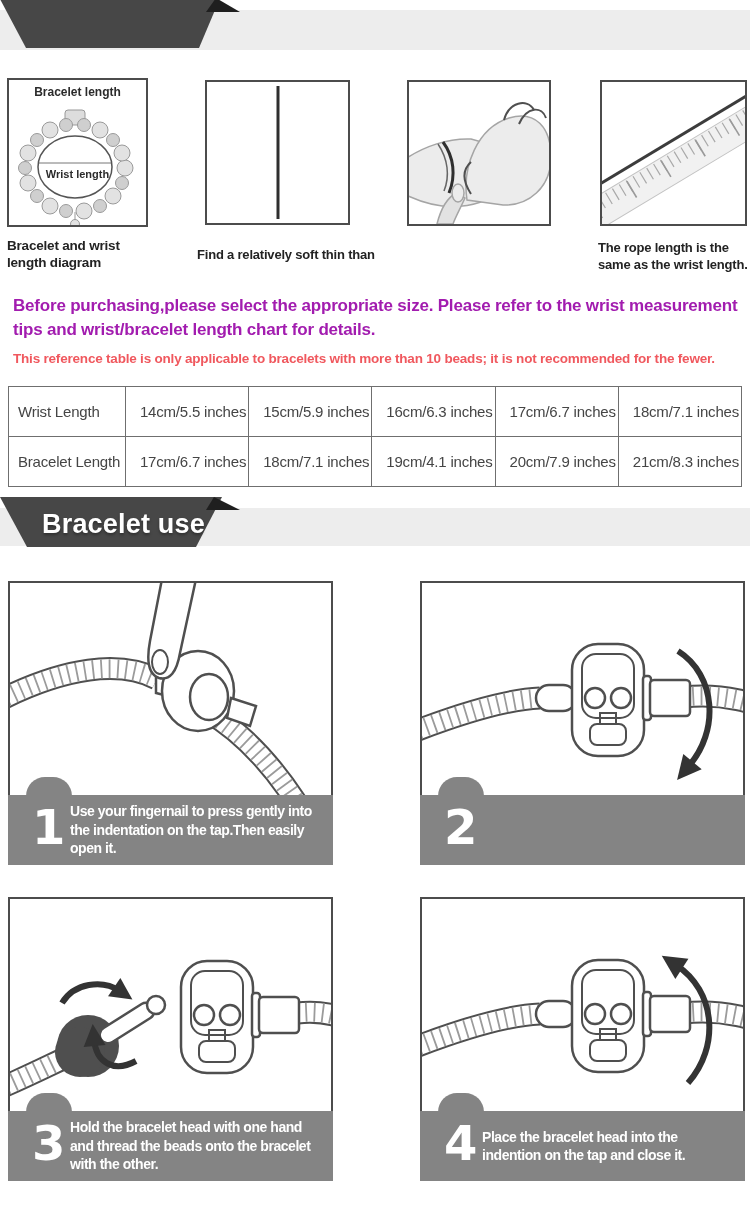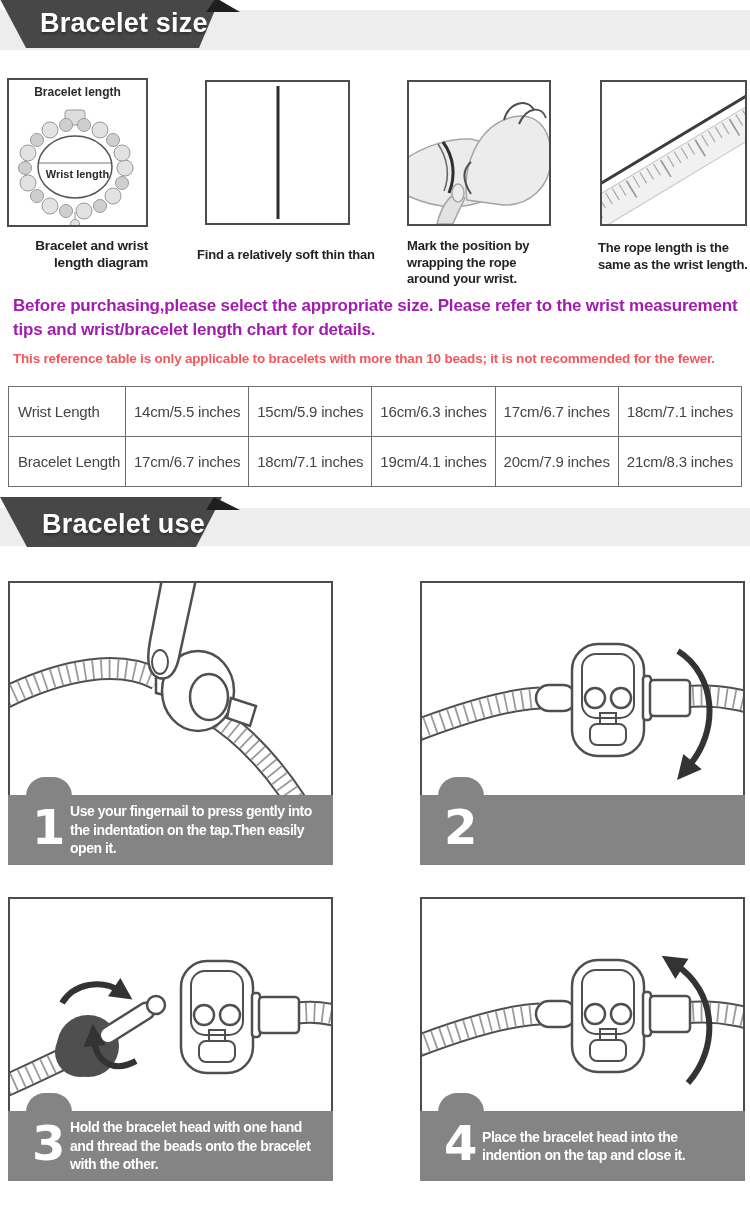--- a/index.html
+++ b/index.html
@@ -24,21 +24,21 @@
   .fig-label{font-size:12px;font-weight:bold;color:#2b2b2b;text-align:center;width:100%}
   .ropeline{position:absolute;left:50%;top:4px;bottom:4px;width:3px;background:#2e2e2e;transform:translateX(-50%)}
 
   
   .intro{font-size:17px;font-weight:bold;color:#a21caf;line-height:1.4;letter-spacing:-.2px}
   .rednote{font-size:13.5px;font-weight:bold;color:var(--note_red);white-space:nowrap;letter-spacing:-.2px}
 
   
   table.sizes{border-collapse:collapse;table-layout:fixed;width:734px;background:#fff}
   table.sizes td{border:1.5px solid #6f6f6f;height:50px;font-size:15px;color:#454545;
-    text-align:center;padding:0 2px;letter-spacing:-.2px}
+    text-align:right;padding:0 2px;letter-spacing:-.2px}
   table.sizes td.rowhead{text-align:left;padding-left:9px;width:117px}
 
   
   .panel{width:325px}
   .ill{width:325px;height:216px;border:2px solid #4c4c4c;background:#fff;overflow:hidden}
   .ill svg{display:block}
   .stepbar{position:relative;width:325px;height:70px;background:var(--step_bar);
     margin-top:-2px;display:flex;align-items:center;
     padding:4px 12px 4px 62px;color:#fff}
   .bump{position:absolute;left:18px;top:-18px;width:46px;height:19px;
@@ -80,21 +80,20 @@
         <path d="M-8,-9 C6,-15 16,-10 16,0 C16,10 6,13 -8,9 Z" class="lk"></path>
       </g>
     </defs>
   </svg>
 
   <div class="abs band" style="top:10px;height:40px"></div>
   <svg class="abs ribbon-svg" style="top:0;width:245px;height:48px" viewBox="0 0 245 48">
     <polygon points="-8,-16 226,-16 199,48 26,48" fill="var(--ribbon)"></polygon>
     <polygon points="216,-2 240,12 206,12" fill="var(--ribbon_fold)"></polygon>
   </svg>
-  <div class="abs ribbon-title" style="left:40px;top:8px">Bracelet size</div>
 
   <div class="abs figbox" style="left:7px;top:78px;width:141px;height:149px">
     <svg width="137" height="145" viewBox="0 0 137 145">
       <rect x="56" y="30" width="20" height="15" rx="3" fill="#ddd" stroke="#999"></rect>
       <circle cx="116" cy="88" r="8" fill="#e2e2e2" stroke="#9a9a9a"></circle>
       <circle cx="113" cy="103" r="6.5" fill="#cfcfcf" stroke="#9a9a9a"></circle>
       <circle cx="104" cy="116" r="8" fill="#e2e2e2" stroke="#9a9a9a"></circle>
       <circle cx="91" cy="126" r="6.5" fill="#cfcfcf" stroke="#9a9a9a"></circle>
       <circle cx="75" cy="131" r="8" fill="#e2e2e2" stroke="#9a9a9a"></circle>
       <circle cx="57" cy="131" r="6.5" fill="#cfcfcf" stroke="#9a9a9a"></circle>
@@ -111,41 +110,40 @@
       <circle cx="104" cy="60" r="6.5" fill="#cfcfcf" stroke="#9a9a9a"></circle>
       <circle cx="113" cy="73" r="8" fill="#e2e2e2" stroke="#9a9a9a"></circle>
       <line x1="66" y1="132" x2="66" y2="140" stroke="#999"></line>
       <circle cx="66" cy="144" r="4.5" fill="#e2e2e2" stroke="#9a9a9a"></circle>
       <ellipse cx="66" cy="87" rx="37" ry="31" fill="#fff" fill-opacity="0.88" stroke="#555" stroke-width="1.5"></ellipse>
       <line x1="30" y1="83" x2="102" y2="83" stroke="#777"></line>
     </svg>
     <div class="abs fig-label" style="top:5px">Bracelet length</div>
     <div class="abs fig-label" style="top:88px;font-size:11px">Wrist length</div>
   </div>
-  <div class="abs figcap" style="left:7px;top:237px;width:141px;text-align:right;font-size:13.5px">Bracelet and wrist length diagram</div>
+  <div class="abs figcap" style="left:7px;top:237px;width:141px;text-align:left;font-size:13.5px">Bracelet and wrist length diagram</div>
 
   <div class="abs figbox" style="left:205px;top:80px;width:145px;height:145px">
     <div class="ropeline"></div>
   </div>
   <div class="abs figcap" style="left:197px;top:247px">Find a relatively soft thin than</div>
 
   <div class="abs figbox" style="left:407px;top:80px;width:144px;height:146px">
     <svg width="140" height="142" viewBox="0 0 140 142">
       <path d="M-5,78 C15,64 40,56 62,57 L80,62 L72,120 C42,130 15,122 -5,112 Z" fill="#ececec" stroke="#a5a5a5" stroke-width="1.5"></path>
       <path d="M58,118 C53,85 68,46 100,36 C126,28 142,45 142,75 C142,106 119,124 94,123 Z" fill="#ececec" stroke="#a5a5a5" stroke-width="1.5"></path>
       <path d="M95,38 C100,20 118,16 125,28" class="lk2" stroke-width="1.5"></path>
       <path d="M110,42 C118,24 133,24 137,36" class="lk2" stroke-width="1.5"></path>
       <path d="M62,112 C53,98 53,88 62,80" class="lk2" stroke-width="1.5"></path>
       <path d="M34,60 C45,75 47,94 40,111" fill="none" stroke="#2f2f2f" stroke-width="3"></path>
       <path d="M29,62 C39,77 41,94 35,109" fill="none" stroke="#666" stroke-width="1.5"></path>
       <path d="M28,142 C32,126 38,116 47,111 L56,116 C51,127 46,136 44,142 Z" fill="#e2e2e2" stroke="#a5a5a5" stroke-width="1.5"></path>
       <ellipse cx="49" cy="111" rx="6" ry="9" fill="#ececec" stroke="#a5a5a5" stroke-width="1.5"></ellipse>
     </svg>
   </div>
-  <div class="abs figcap" style="left:407px;top:238px;width:152px">Mark the position by wrapping the rope around your wrist.</div>
 
   <div class="abs figbox" style="left:600px;top:80px;width:147px;height:146px;overflow:hidden">
     <svg width="143" height="142" viewBox="0 0 143 142">
       <g transform="translate(-8,116) rotate(-31)">
         <line x1="-10" y1="-9" x2="240" y2="-9" stroke="#3c3c3c" stroke-width="3"></line>
         <rect x="-10" y="0" width="250" height="30" fill="#f1f1f1" stroke="#c2c2c2"></rect>
         <line x1="-4" y1="8" x2="240" y2="8" stroke="#a9a9a9" stroke-width="13" stroke-dasharray="1.2 6.8"></line>
         <line x1="-4" y1="12" x2="240" y2="12" stroke="#9a9a9a" stroke-width="19" stroke-dasharray="1.6 38.4"></line>
       </g>
     </svg>

